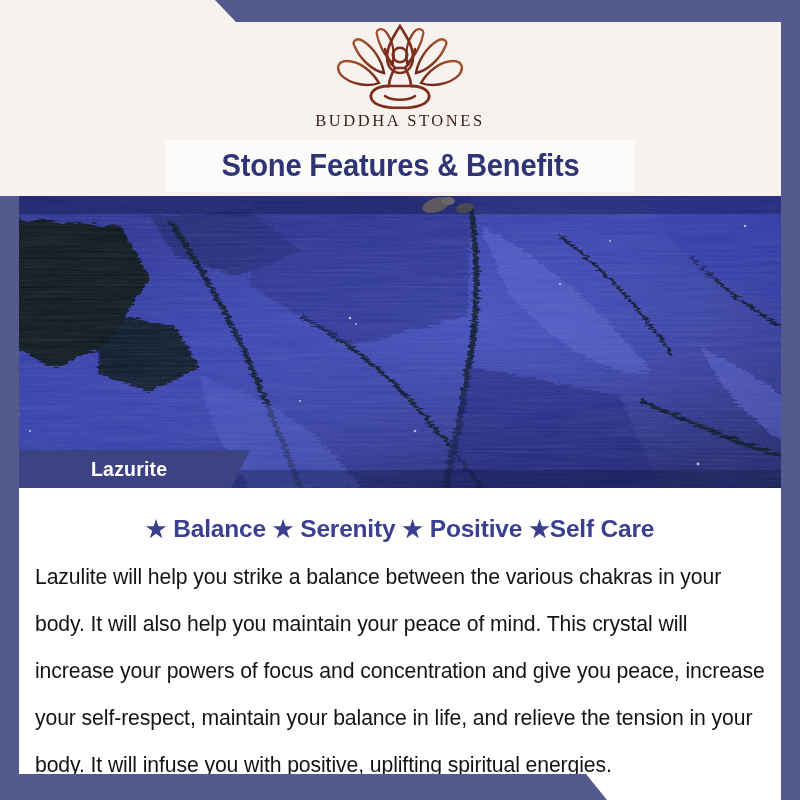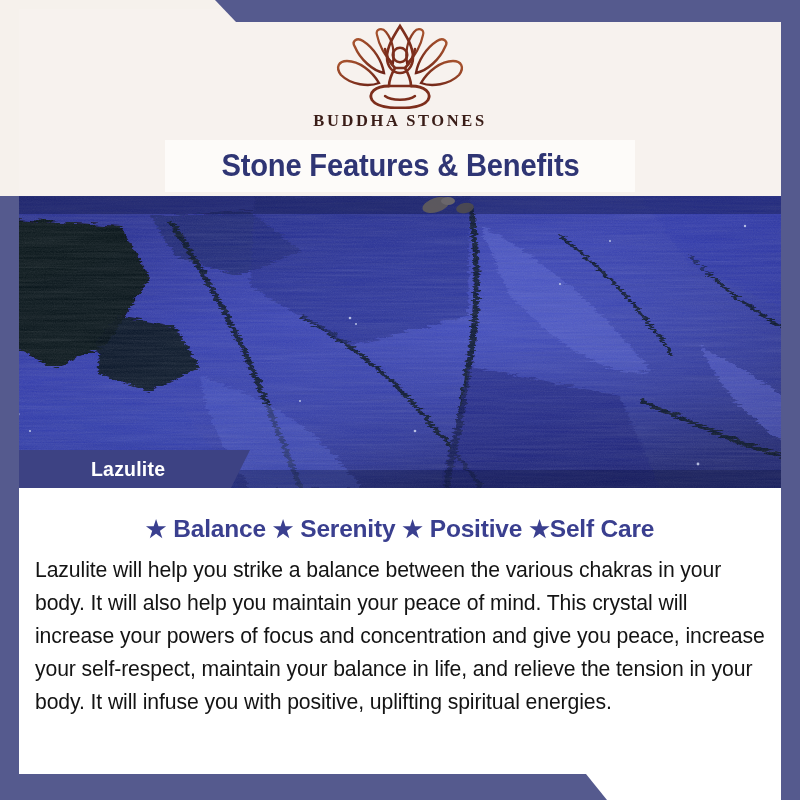--- a/index.html
+++ b/index.html
@@ -82,21 +82,21 @@
     margin-top: 14px;
     width: 150px;
     height: 86px;
   }
   .logo-wordmark {
     margin-top: 2px;
     font-family: "Liberation Serif", serif;
     font-size: 16.5px;
     letter-spacing: 2.6px;
     color: #3a1d17;
-    font-weight: 700;
+    font-weight: 400;
   }
 
   
   .title-strip {
     position: absolute;
     top: 138px; left: 19px;
     width: 762px; height: 58px;
     background: #f7f2ee;
     z-index: 3;
   }
@@ -169,21 +169,21 @@
     font-family: "Liberation Sans Narrow", "Liberation Sans", sans-serif;
   }
   .keywords .kw { display: inline; }
   .keywords .star { font-size: 23px; }
   .keywords .kwlabel { letter-spacing: -0.2px; }
   .keywords .gap { display: inline-block; width: 7px; }
   .body-text {
     margin: 10px 12px 0 16px;
     color: #141414;
     font-size: 21.2px;
-    line-height: 33px;
+    line-height: 47px;
     font-family: "Liberation Sans Narrow", "Liberation Sans", sans-serif;
     text-align: left;
     letter-spacing: -0.1px;
   }
 </style>
 </head>
 <body>
 
 <div class="infographic">
 
@@ -328,21 +328,21 @@
         <circle cx="745" cy="30" r="1.2"></circle>
           <circle cx="698" cy="268" r="1.4"></circle>
       </g>
 
       <rect x="0" y="0" width="800" height="18" fill="#0b1033" opacity="0.35"></rect>
       <rect x="0" y="274" width="800" height="18" fill="#0b1033" opacity="0.3"></rect>
     </svg>
   </div>
 
   <div class="name-tag">
-    <span class="name-tag-text">Lazulite</span>
+    <span class="name-tag-text">Lazurite</span>
   </div>
 
   <div class="content">
     <div class="keywords">
       <span class="kw"><span class="star">★</span>&nbsp;<span class="kwlabel">Balance</span></span><span class="gap"></span><span class="kw"><span class="star">★</span>&nbsp;<span class="kwlabel">Serenity</span></span><span class="gap"></span><span class="kw"><span class="star">★</span>&nbsp;<span class="kwlabel">Positive</span></span><span class="gap"></span><span class="kw"><span class="star">★</span><span class="kwlabel">Self Care</span></span>
     </div>
     <div class="body-text">Lazulite will help you strike a balance between the various chakras in your body. It will also help you maintain your peace of mind. This crystal will increase your powers of focus and concentration and give you peace, increase your self-respect, maintain your balance in life, and relieve the tension in your body. It will infuse you with positive, uplifting spiritual energies.</div>
   </div>
 
   <div class="frame-left-band"></div>

